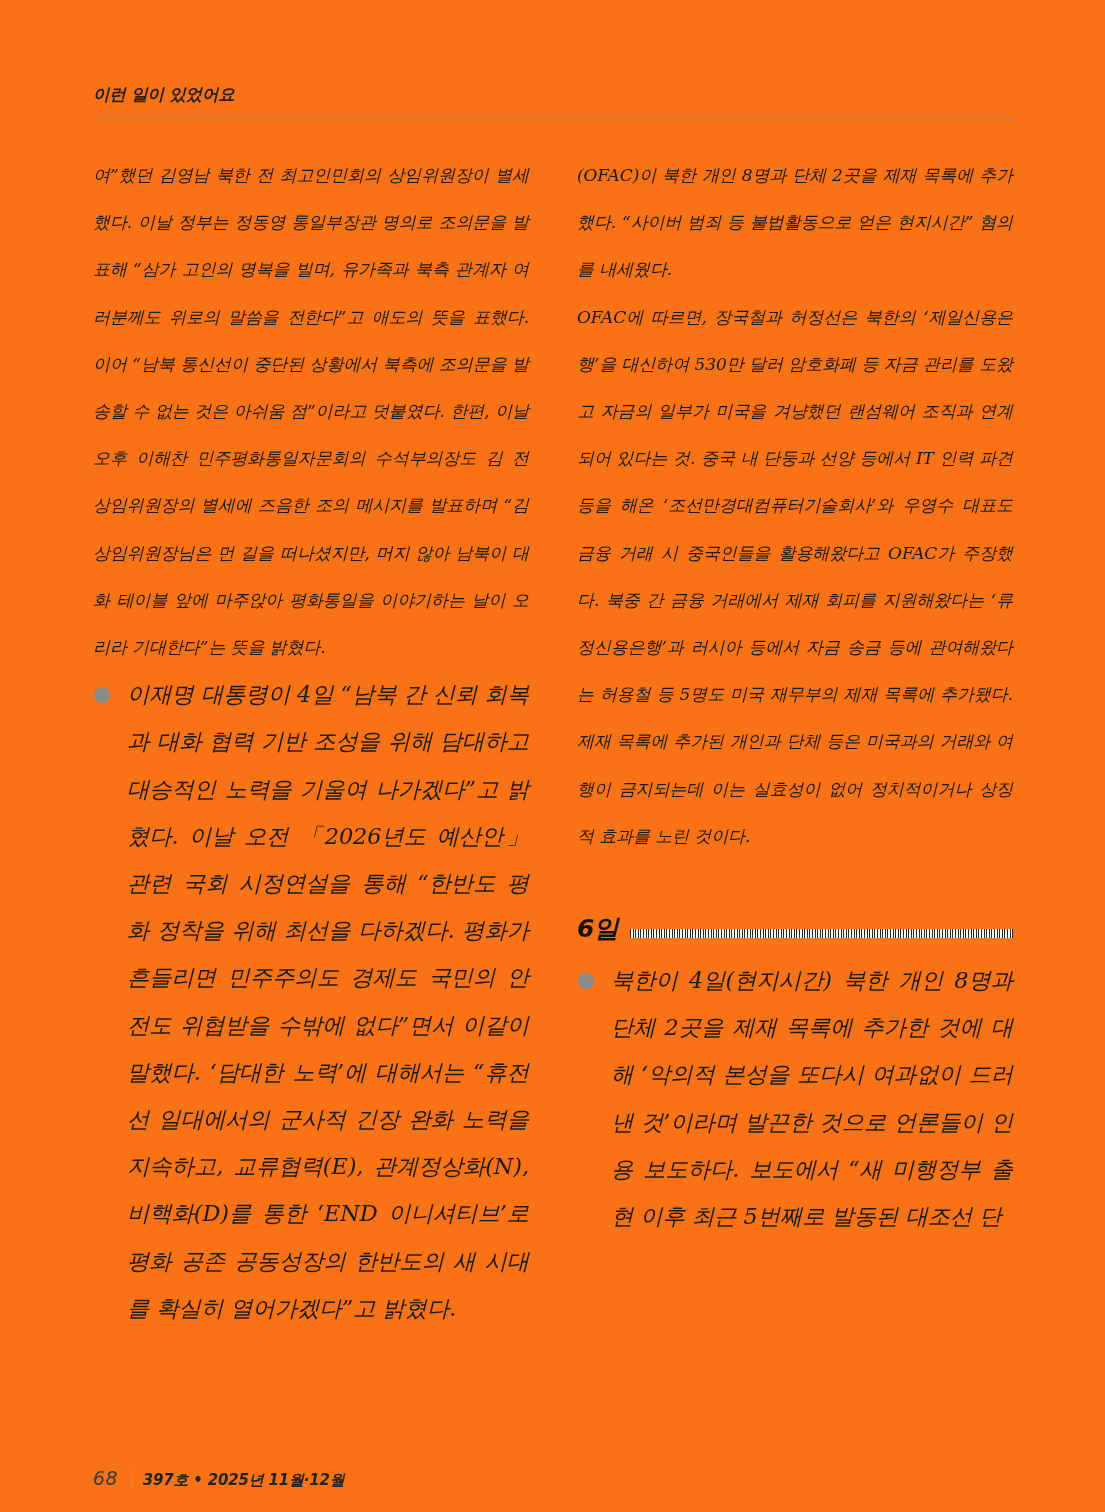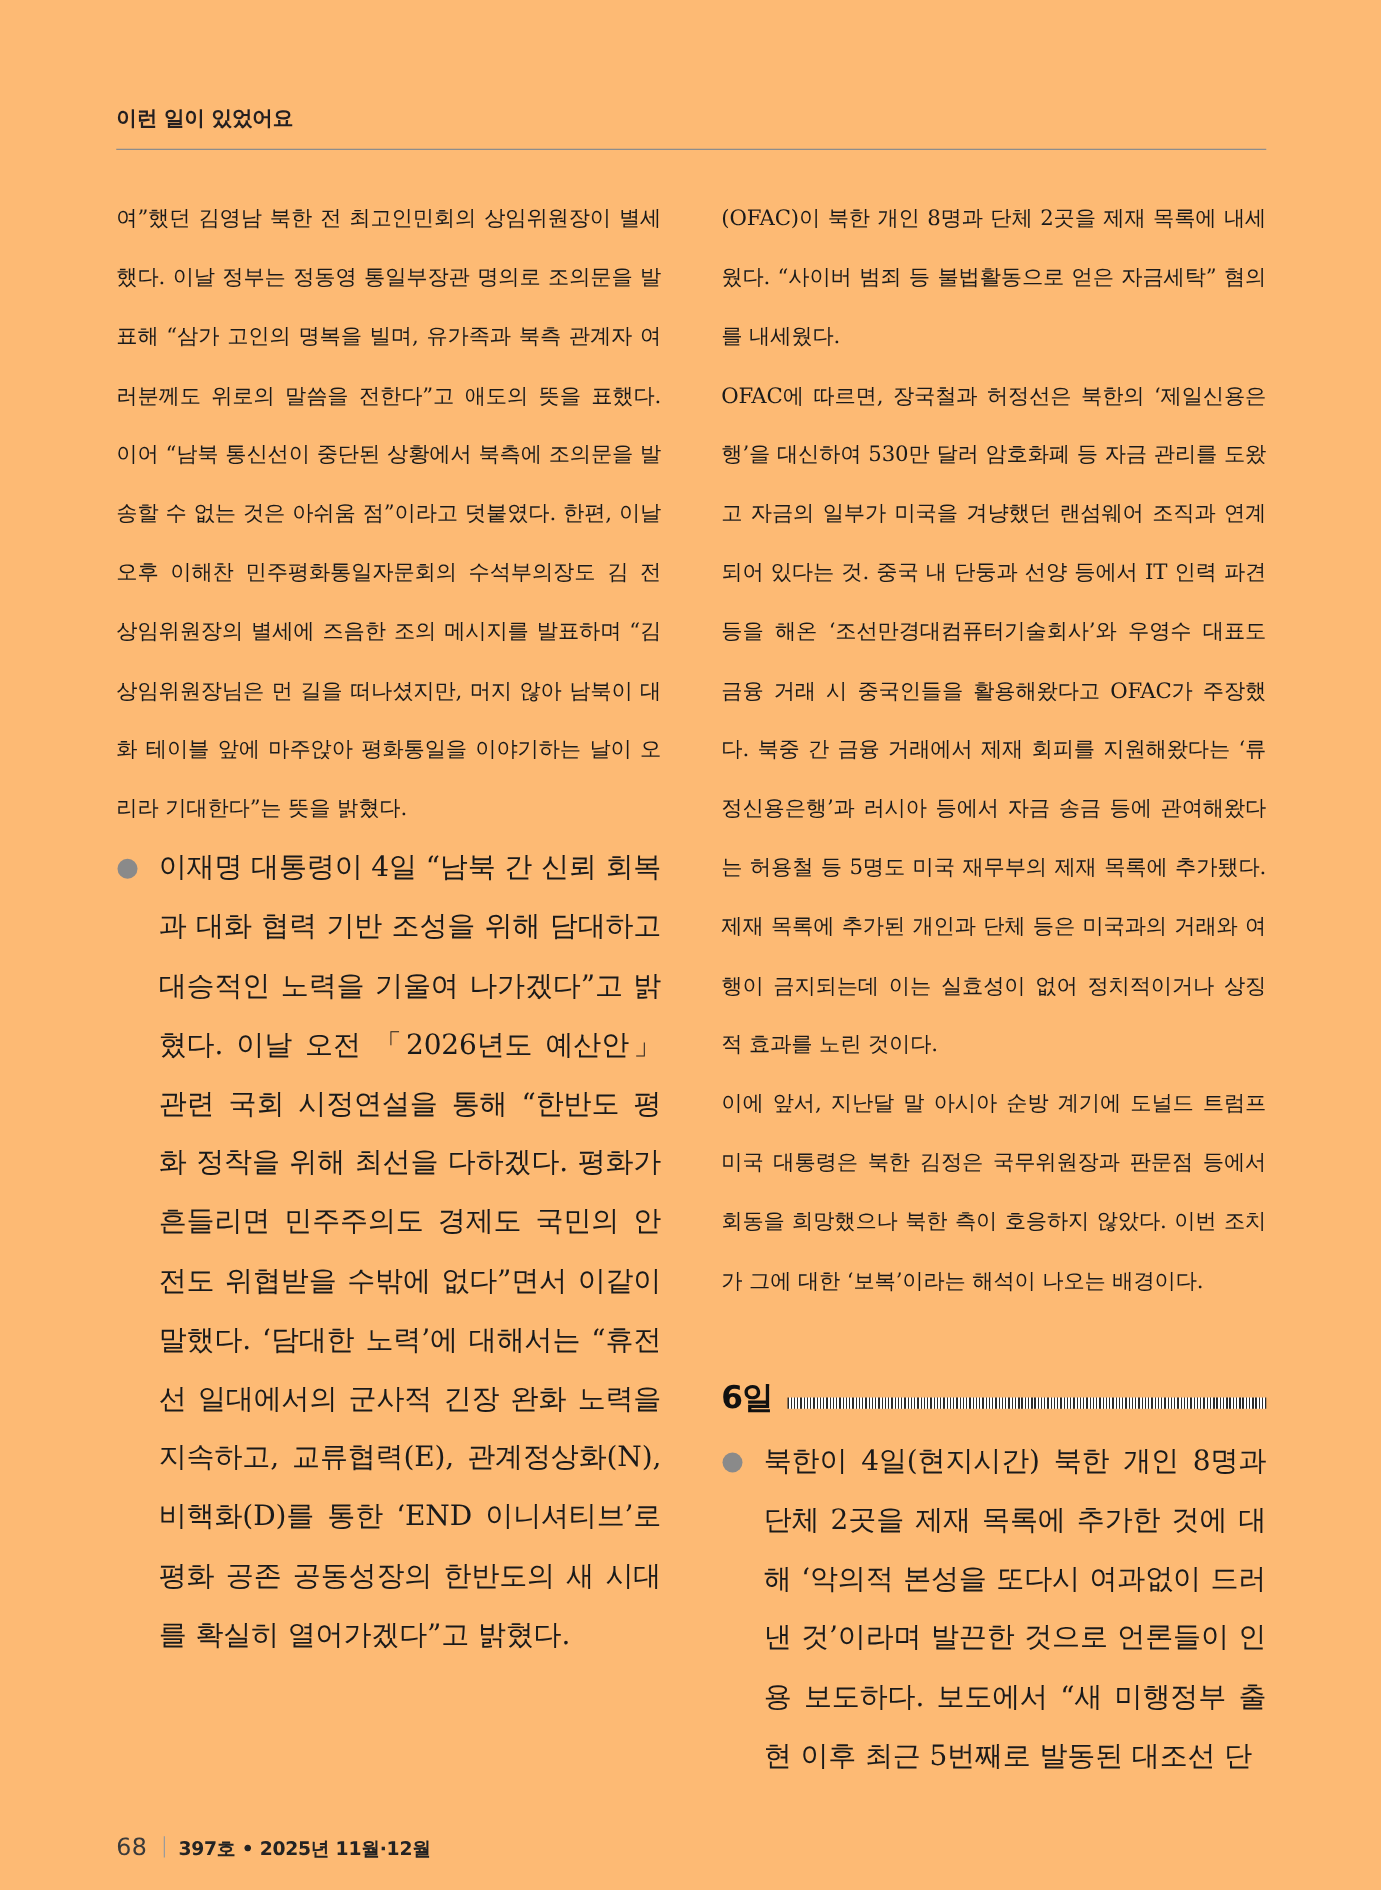--- a/index.html
+++ b/index.html
@@ -4,24 +4,25 @@
 <style>
   html, body {
     margin: 0;
     padding: 0;
     background: #ffffff;
   }
   .page {
     position: relative;
     width: 1105px;
     height: 1512px;
-    background: #fdba74;
+    background: #f97316;
     font-family: "DejaVu Serif", "Liberation Serif", serif;
     overflow: hidden;
     box-sizing: border-box;
+    font-style: italic;
   }
 
   
   .running-head {
     position: absolute;
     left: 93px;
     top: 84px;
     font-family: "DejaVu Sans", "Liberation Sans", sans-serif;
     font-size: 16.5px;
     font-weight: 700;
@@ -167,25 +168,24 @@
 
       <div class="bullet-item">
         <span class="bullet-dot"></span>
         <span>이재명 대통령이 4일 “남북 간 신뢰 회복과 대화 협력 기반 조성을 위해 담대하고 대승적인 노력을 기울여 나가겠다”고 밝혔다. 이날 오전 「2026년도 예산안」 관련 국회 시정연설을 통해 “한반도 평화 정착을 위해 최선을 다하겠다. 평화가 흔들리면 민주주의도 경제도 국민의 안전도 위협받을 수밖에 없다”면서 이같이 말했다. ‘담대한 노력’에 대해서는 “휴전선 일대에서의 군사적 긴장 완화 노력을 지속하고, 교류협력(E), 관계정상화(N), 비핵화(D)를 통한 ‘END 이니셔티브’로 평화 공존 공동성장의 한반도의 새 시대를 확실히 열어가겠다”고 밝혔다.</span>
       </div>
 
     </div>
 
     <div class="col">
 
-      <p class="para">(OFAC)이 북한 개인 8명과 단체 2곳을 제재 목록에 내세웠다. “사이버 범죄 등 불법활동으로 얻은 자금세탁” 혐의를 내세웠다.</p>
+      <p class="para">(OFAC)이 북한 개인 8명과 단체 2곳을 제재 목록에 추가했다. “사이버 범죄 등 불법활동으로 얻은 현지시간” 혐의를 내세웠다.</p>
 
       <p class="para">OFAC에 따르면, 장국철과 허정선은 북한의 ‘제일신용은행’을 대신하여 530만 달러 암호화폐 등 자금 관리를 도왔고 자금의 일부가 미국을 겨냥했던 랜섬웨어 조직과 연계되어 있다는 것. 중국 내 단둥과 선양 등에서 IT 인력 파견 등을 해온 ‘조선만경대컴퓨터기술회사’와 우영수 대표도 금융 거래 시 중국인들을 활용해왔다고 OFAC가 주장했다. 북중 간 금융 거래에서 제재 회피를 지원해왔다는 ‘류정신용은행’과 러시아 등에서 자금 송금 등에 관여해왔다는 허용철 등 5명도 미국 재무부의 제재 목록에 추가됐다. 제재 목록에 추가된 개인과 단체 등은 미국과의 거래와 여행이 금지되는데 이는 실효성이 없어 정치적이거나 상징적 효과를 노린 것이다.</p>
 
-      <p class="para">이에 앞서, 지난달 말 아시아 순방 계기에 도널드 트럼프 미국 대통령은 북한 김정은 국무위원장과 판문점 등에서 회동을 희망했으나 북한 측이 호응하지 않았다. 이번 조치가 그에 대한 ‘보복’이라는 해석이 나오는 배경이다.</p>
 
       <div class="date-head">
         <span class="date-label">6일</span>
         <span class="hatch-rule"></span>
       </div>
 
       <div class="bullet-item">
         <span class="bullet-dot"></span>
         <span>북한이 4일(현지시간) 북한 개인 8명과 단체 2곳을 제재 목록에 추가한 것에 대해 ‘악의적 본성을 또다시 여과없이 드러낸 것’이라며 발끈한 것으로 언론들이 인용 보도하다. 보도에서 “새 미행정부 출현 이후 최근 5번째로 발동된 대조선 단</span>
       </div>

